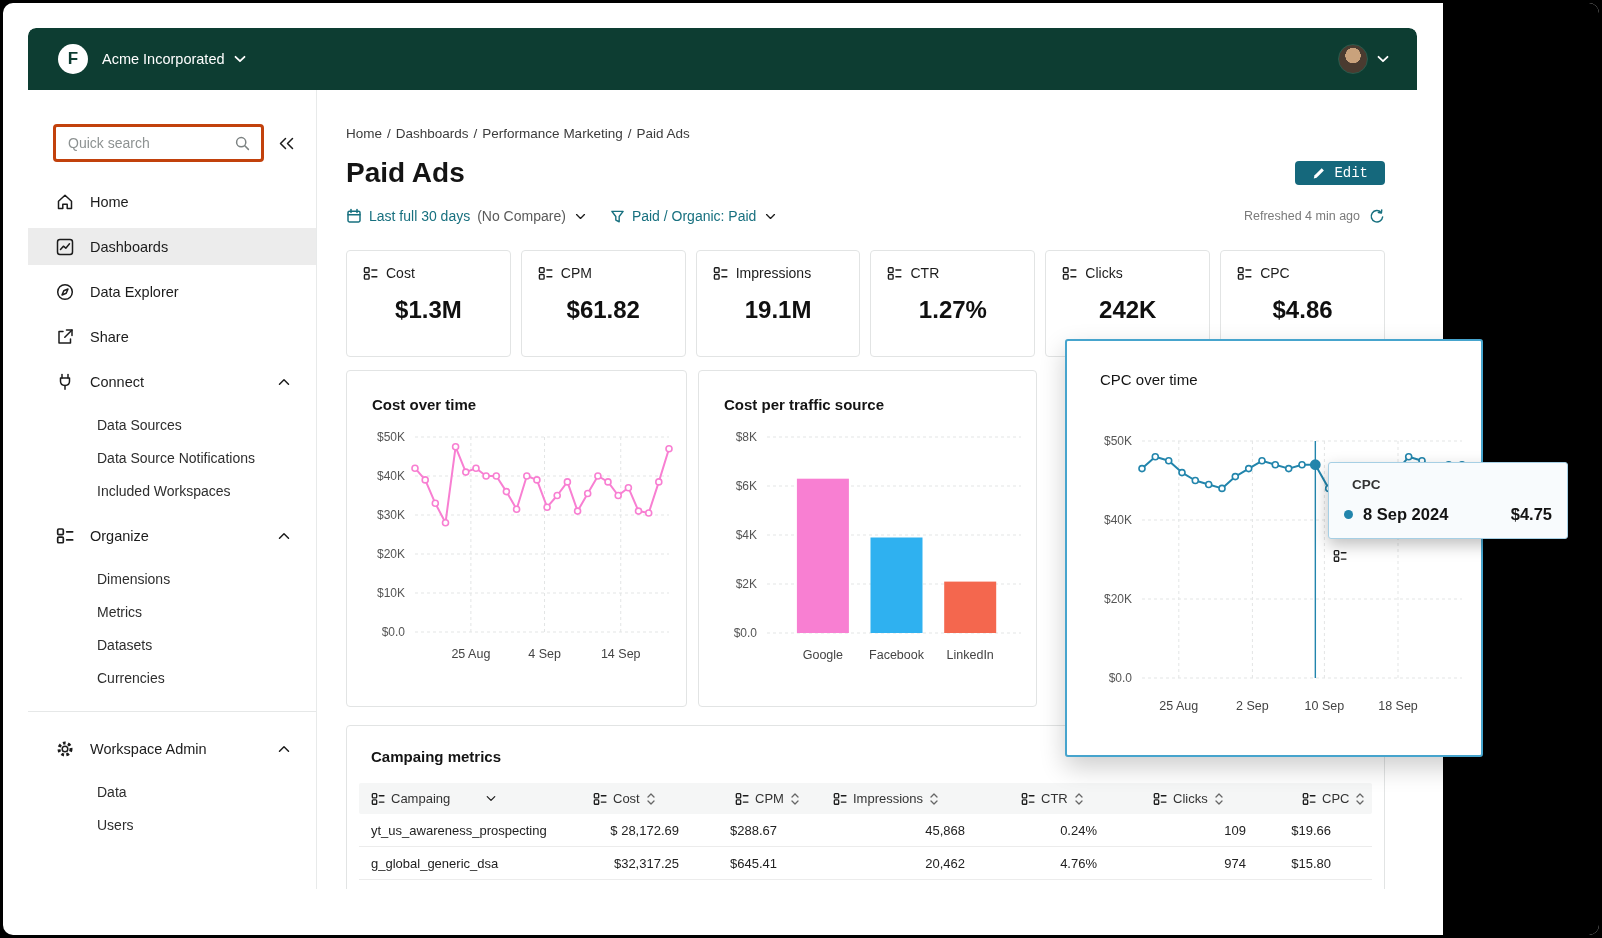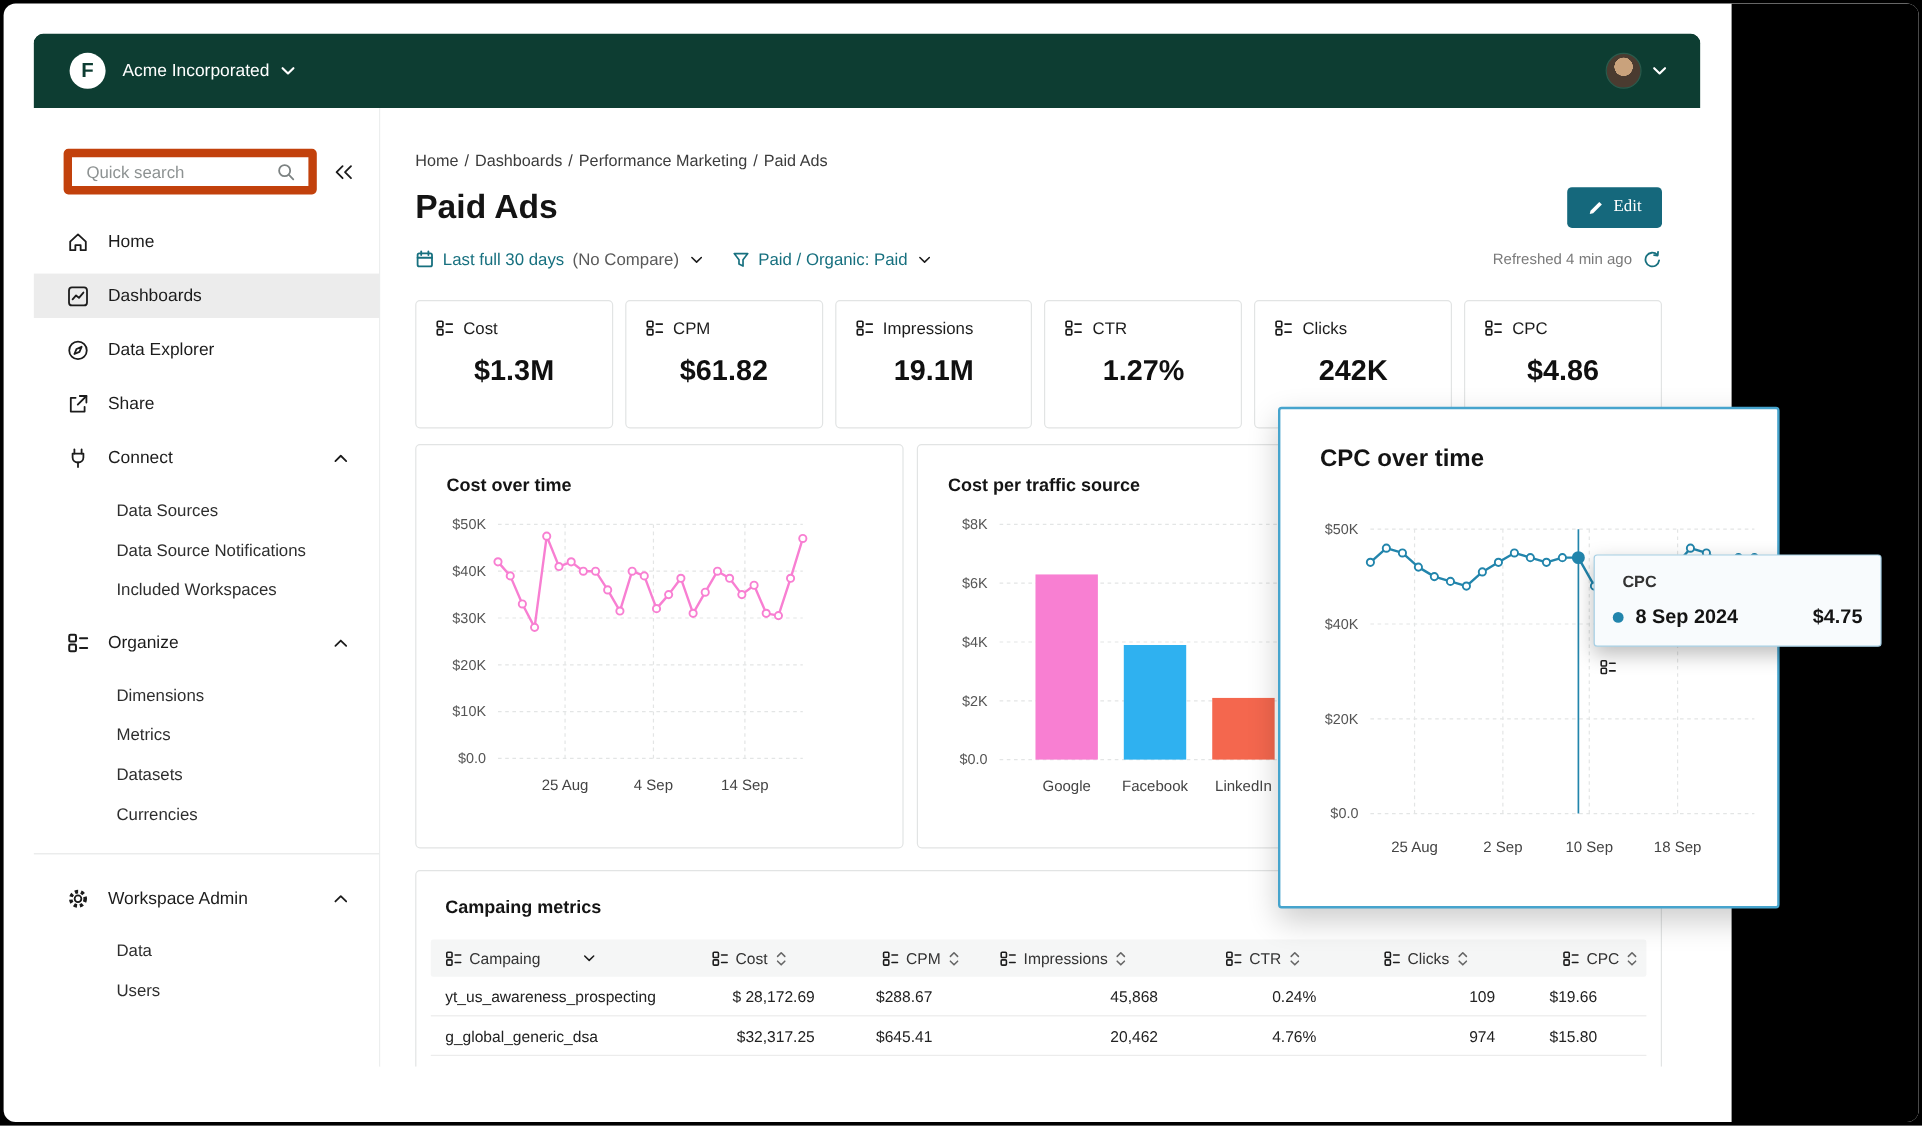--- a/index.html
+++ b/index.html
@@ -16,73 +16,73 @@
   .org-name{color:#fff;font-size:14.5px;font-weight:500;margin-left:14px}
   .topbar .chev{margin-left:9px;display:flex}
   .tb-spacer{flex:1}
   .avatar{width:30px;height:30px;border-radius:50%;background:radial-gradient(circle at 50% 38%,#c9a27c 0 34%,#4a3b30 35% 100%);border:1px solid #2a5a4c}
 
   .body-row{display:flex;height:799px}
 
   
   .sidebar{width:289px;flex:none;border-right:1px solid #e8eaea;padding-top:34px;background:#fff}
   .search-row{display:flex;align-items:center;padding:0 20px 0 25px;gap:13px}
-  .search-box{flex:1;height:38px;border:7px solid #c2410c;border-radius:4px;display:flex;align-items:center;padding:0 10px 0 12px;background:#fff}
+  .search-box{flex:1;height:38px;border:3px solid #c2410c;border-radius:4px;display:flex;align-items:center;padding:0 10px 0 12px;background:#fff}
   .search-box input{border:none;outline:none;font-size:14px;color:#333;width:100%;font-family:"Liberation Sans",sans-serif}
   .search-box input::placeholder{color:#8d9292}
   .collapse-btn{display:flex;align-items:center;cursor:pointer}
   .nav{margin-top:21px}
   .nav-item{height:37px;display:flex;align-items:center;padding:0 26px 0 27px;margin-bottom:8px;font-size:14.5px;color:#1c1c1c;cursor:pointer}
   .nav-item.selected{background:#ececec;font-weight:500}
   .nicon{width:20px;height:20px;margin-right:15px;flex:none;display:flex;align-items:center;justify-content:center}
   .nav-item .chev{margin-left:auto;display:flex}
   .sub-list{margin:0 0 10px}
   .sub-item{height:33px;display:flex;align-items:center;padding-left:69px;font-size:14px;color:#2e2e2e;cursor:pointer}
   .divider{height:1px;background:#e6e8e8;margin:17px 0 18px}
 
   
   .main{flex:1;position:relative;overflow:hidden;background:#fff}
   .breadcrumb{margin:36px 32px 0 29px;font-size:13.5px;color:#3c3c3c}
   .breadcrumb .sep{margin:0 5px}
   .title-row{display:flex;align-items:center;margin:13px 32px 0 29px;height:38px}
   .page-title{font-size:28px;font-weight:700;color:#141414}
-  .edit-btn{margin-left:auto;background:#15687c;color:#fff;height:34px;padding:0 17px;border:none;border-radius:4px;font-size:14px;display:flex;align-items:center;gap:8px;cursor:pointer;font-family:Liberation Serif, serif}
+  .edit-btn{margin-left:auto;background:#15687c;color:#fff;height:24px;padding:0 17px;border:none;border-radius:4px;font-size:14px;display:flex;align-items:center;gap:8px;cursor:pointer;font-family:Liberation Mono, monospace}
   .filter-row{display:flex;align-items:center;margin:13px 32px 0 29px;font-size:14px;height:22px}
   .filter{display:flex;align-items:center;gap:7px;color:#17707f;font-weight:500;cursor:pointer}
   .filter .muted{color:#5a5a5a;font-weight:400}
   .filter .chev{display:flex;margin-left:2px}
   .filter + .filter{margin-left:24px}
   .refreshed{margin-left:auto;color:#7a7a7a;font-size:12.5px;display:flex;align-items:center;gap:9px}
 
   .kpi-row{display:flex;gap:10px;margin:23px 32px 0 29px}
   .kpi-card{flex:1;height:107px;border:1px solid #e2e4e4;border-radius:4px;background:#fff;padding:14px 16px}
   .kpi-head{display:flex;align-items:center;gap:8px;font-size:14px;color:#1c1c1c;font-weight:500}
   .kpi-value{text-align:center;font-size:24px;font-weight:700;color:#101010;margin-top:15px}
 
   .charts-row{display:flex;gap:11px;margin:13px 32px 0 29px}
   .chart-card{border:1px solid #e2e4e4;border-radius:4px;background:#fff;height:337px;flex:none}
-  .chart-card.c1{width:407px}
+  .chart-card.c1{width:341px}
   .chart-card.c2{width:339px}
   .chart-title{font-size:15px;font-weight:700;color:#141414;padding:25px 0 0 25px}
   .chart-svg{display:block;margin:8px 0 0 6px}
   svg text{font-family:"Liberation Sans",sans-serif}
 
   .table-card{margin:18px 32px 0 29px;border:1px solid #e2e4e4;border-radius:4px;background:#fff;padding:22px 12px 12px 12px;height:220px}
   .table-title{padding-left:12px;font-size:15px;font-weight:700;color:#141414}
   .tgrid{display:grid;grid-template-columns:222px 142px 98px 188px 132px 149px 85px}
   .thead{margin-top:18px;background:#f5f6f6;height:31px;align-items:center;border-radius:2px;font-size:13px;color:#333}
   .th{display:flex;align-items:center;gap:6px;padding-left:12px;font-weight:500;cursor:pointer;white-space:nowrap}
   .th .ddchev{display:flex;margin-left:30px}
   .tr{height:33px;align-items:center;border-bottom:1px solid #ececec;font-size:13px;color:#222}
   .td-c{padding-left:12px;white-space:nowrap}
   .td-n{text-align:right;padding-right:44px;white-space:nowrap}
 
   
   .popup{position:absolute;left:1062px;top:336px;width:418px;height:418px;background:#fff;border:2px solid #46a4cd;border-radius:3px;box-shadow:0 10px 26px rgba(0,0,0,.2);z-index:10}
-  .popup-title{font-size:20px;font-weight:700;color:#141414;margin:30px 0 0 33px}
+  .popup-title{font-size:15px;font-weight:400;color:#141414;margin:30px 0 0 33px}
   .popup svg{position:absolute;left:4px;top:86px}
   .tooltip{position:absolute;left:261px;top:121px;width:240px;background:#f8fbfd;border:1px solid #a6cfe4;border-radius:3px;box-shadow:0 6px 16px rgba(0,0,0,.25);padding:14px 15px;z-index:5}
   .tt-head{display:flex;align-items:center;gap:8px;font-size:13.5px;font-weight:600;color:#333}
   .tt-row{display:flex;align-items:center;gap:10px;margin-top:13px;font-size:16.5px;font-weight:600;color:#141414}
   .tt-dot{width:9px;height:9px;border-radius:50%;background:#2285ac;flex:none}
   .tt-value{margin-left:auto;font-weight:700}
 
   
   .sic{stroke:#1c1c1c;fill:none;stroke-width:1.5;stroke-linecap:round;stroke-linejoin:round}
   .sic.teal{stroke:#17707f}

